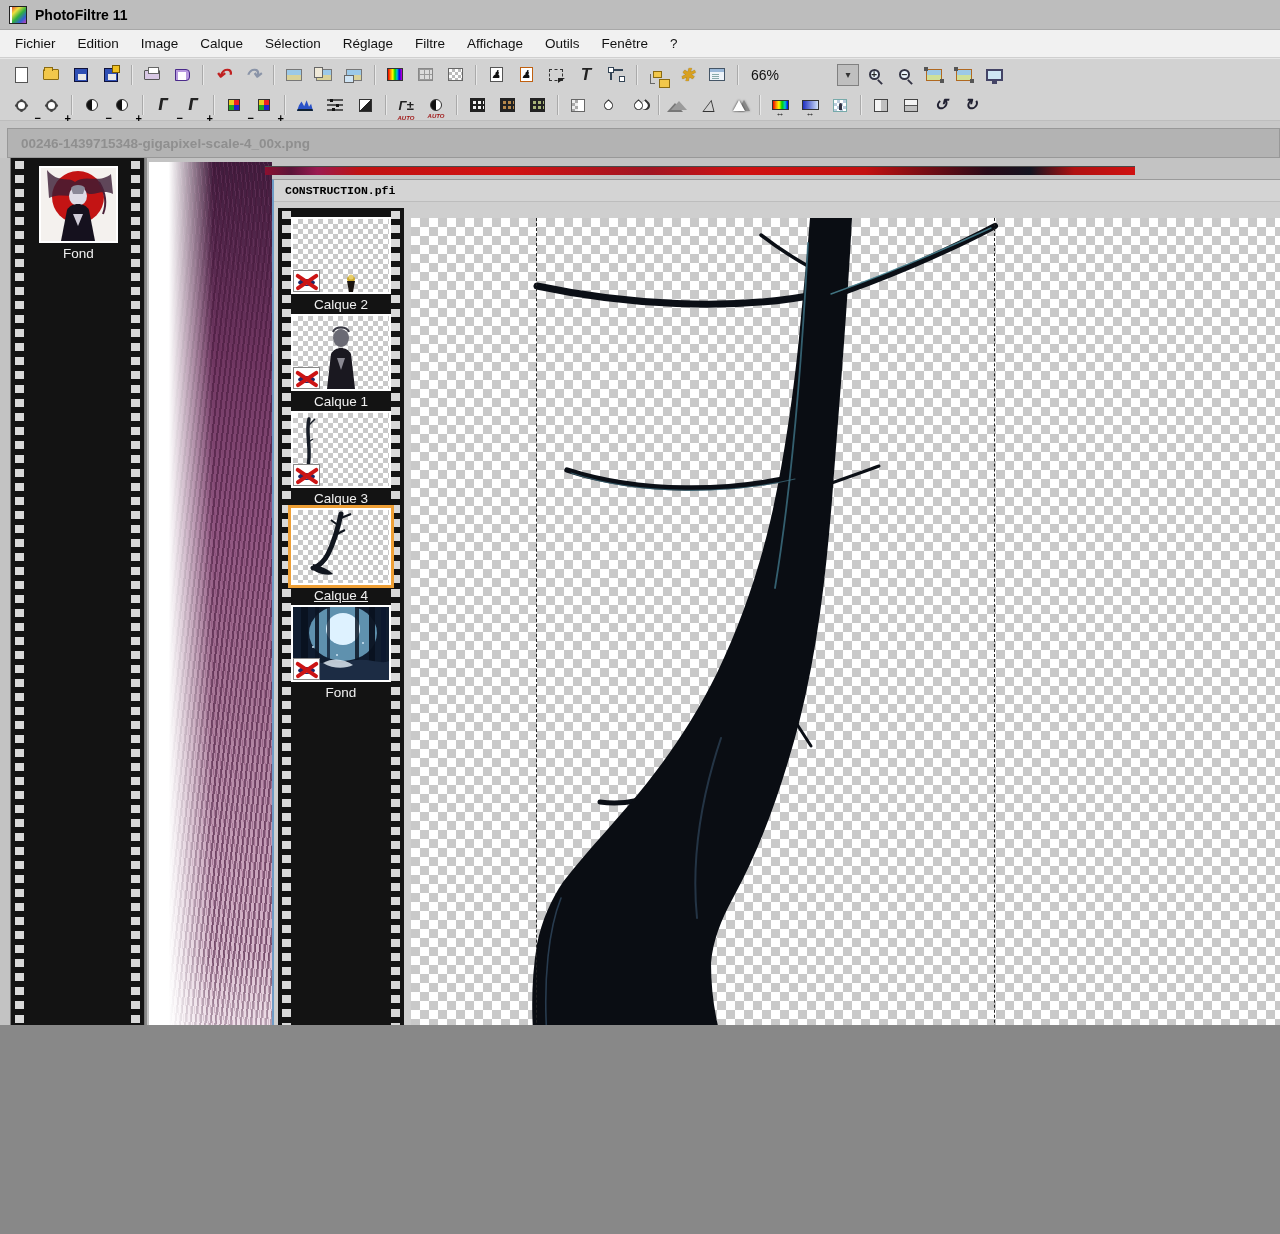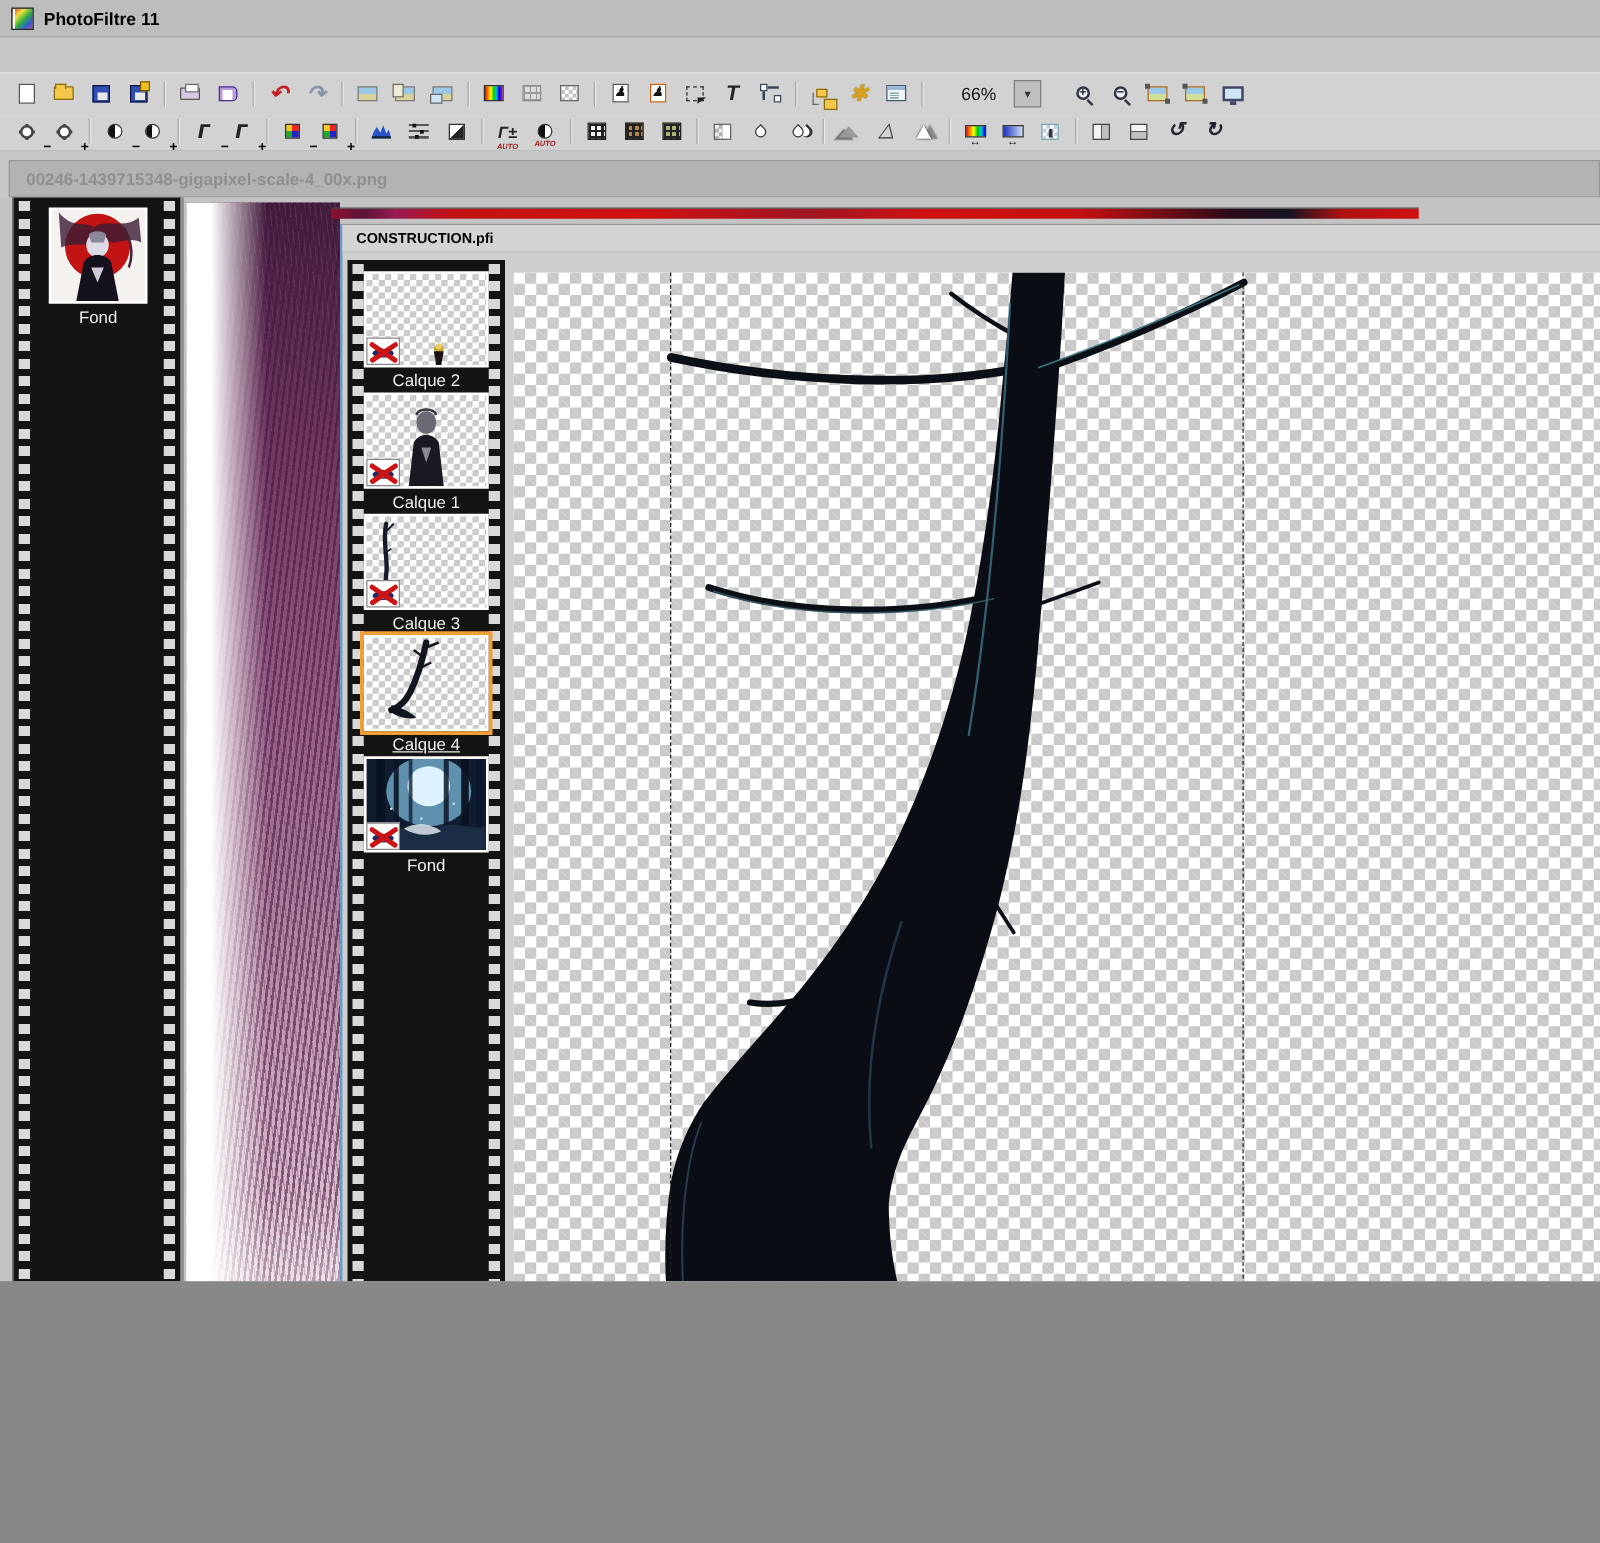--- a/index.html
+++ b/index.html
@@ -111,21 +111,21 @@
   .g-rainbow-gradient-icon::after,.g-blue-gradient-icon::after{content:"↔";position:absolute;left:50%;transform:translateX(-50%);bottom:-9px;font-size:9px;color:#111;}
   .g-blue-gradient-icon{width:17px;height:10px;border:1px solid #333;background:linear-gradient(90deg,#2030c0,#cfe0f8);}
   .g-transparent-selection-icon{width:14px;height:13px;border:1px solid #7aa;background:
       linear-gradient(45deg,#bcd 25%,transparent 25% 75%,#bcd 75%),
       linear-gradient(45deg,#bcd 25%,#fff 25% 75%,#bcd 75%);background-size:6px 6px;background-position:0 0,3px 3px;}
   .g-transparent-selection-icon::after{content:"";position:absolute;left:5px;top:3px;width:3px;height:7px;background:#334;border-radius:2px 2px 0 0;}
   .g-mirror-icon{width:14px;height:13px;border:1px solid #444;background:linear-gradient(90deg,#f4f4f4 46%,#555 46% 54%,#c0c0c0 54%);}
   .g-flip-icon{width:14px;height:13px;border:1px solid #444;background:linear-gradient(#f4f4f4 46%,#555 46% 54%,#c0c0c0 54%);}
   .g-rotate-left-icon,.g-rotate-right-icon{font-size:16px;font-weight:bold;color:#223;}
 
-  .zoomwrap{display:flex;align-items:center;margin:0 18px;}
+  .zoomwrap{display:flex;align-items:center;margin:0 0;gap:44px;}
   .zoomval{font-size:14px;color:#111;padding:0 14px 0 8px;}
   .zoomdrop{width:22px;height:22px;background:#bfbfbf;border:1px solid #808080;display:flex;align-items:center;justify-content:center;
             font-size:10px;color:#333;}
 
   
   .doc1bar{position:absolute;left:7px;top:128px;width:1273px;height:30px;background:#b3b3b3;
            border:1px solid #989898;display:flex;align-items:center;padding-left:13px;}
   .doc1bar span{font-size:13.5px;font-weight:bold;color:#8f8f8f;}
   .workspace{position:absolute;left:0;top:158px;width:1280px;height:1076px;background:#c3c3c3;}
   .strip-panel{position:absolute;background:#131313;}
@@ -160,21 +160,21 @@
   .eo-x{position:absolute;left:0px;top:9px;width:26px;height:3.5px;background:#cc1414;border-radius:2px;}
   .eo-x.a{transform:rotate(34deg);} .eo-x.b{transform:rotate(-34deg);}
   .lockic{position:absolute;right:2px;bottom:2px;width:23px;height:21px;background:#fff;border:1px solid #888;}
   .lk-sh{position:absolute;left:7px;top:2px;width:9px;height:9px;border:2px solid #333;border-bottom:none;border-radius:5px 5px 0 0;}
   .lk-b{position:absolute;left:4px;top:10px;width:15px;height:9px;background:#dede46;border:1px solid #555;border-radius:2px;}
   .lk-b::after{content:"";position:absolute;left:6px;top:2px;width:2px;height:4px;background:#333;}
 
   
   #cw{position:absolute;left:272px;top:21px;width:1010px;height:1055px;background:#cfcfcf;
       border:1px solid #9a9a9a;border-left:2px solid #6f9cc6;}
-  .cw-title{height:22px;background:#d4d4d4;border-bottom:1px solid #bdbdbd;display:flex;align-items:center;padding-left:11px;}
+  .cw-title{height:22px;background:#d4d4d4;border-bottom:1px solid #bdbdbd;display:flex;align-items:center;padding-left:11px;font-family:Liberation Mono, monospace;}
   .cw-title span{font-size:11.5px;font-weight:bold;color:#000;}
   .cw-body{position:absolute;left:1px;top:23px;right:0;bottom:0;background:#cfcfcf;}
   #cw-strip{left:3px;top:5px;width:126px;height:calc(100% - 5px);}
   #cw-strip .layer{margin-top:0;height:97px;padding-top:0;}
   #cw-layers{position:absolute;left:0;top:9px;width:126px;display:flex;flex-direction:column;align-items:center;}
   #cw-canvas{position:absolute;left:136px;top:15px;right:0;bottom:0;background-color:#fff;background-image:
       linear-gradient(45deg,#c9c9c9 25%,transparent 25% 75%,#c9c9c9 75%),
       linear-gradient(45deg,#c9c9c9 25%,transparent 25% 75%,#c9c9c9 75%);
       background-size:18px 18px;background-position:0 0,9px 9px;}
   .marquee{position:absolute;left:125px;top:0;width:459px;height:900px;
@@ -184,20 +184,33 @@
 </head>
 <body>
 
 <div id="app">
 
   <div class="titlebar">
     <span class="app-icon"></span>
     <span class="app-title">PhotoFiltre 11</span>
   </div>
 
+  <div class="menubar" id="menubar">
+      <span class="menu-item">Fichier</span>
+      <span class="menu-item">Edition</span>
+      <span class="menu-item">Image</span>
+      <span class="menu-item">Calque</span>
+      <span class="menu-item">Sélection</span>
+      <span class="menu-item">Réglage</span>
+      <span class="menu-item">Filtre</span>
+      <span class="menu-item">Affichage</span>
+      <span class="menu-item">Outils</span>
+      <span class="menu-item">Fenêtre</span>
+      <span class="menu-item">?</span>
+    </div>
 
   <div class="tbar" id="tb1">
       <span class="ti">
         <i class="ig g-new-document-icon"></i>
       </span>
       <span class="ti">
         <i class="ig g-open-image-icon"></i>
       </span>
       <span class="ti">
         <i class="ig g-save-icon"></i>

